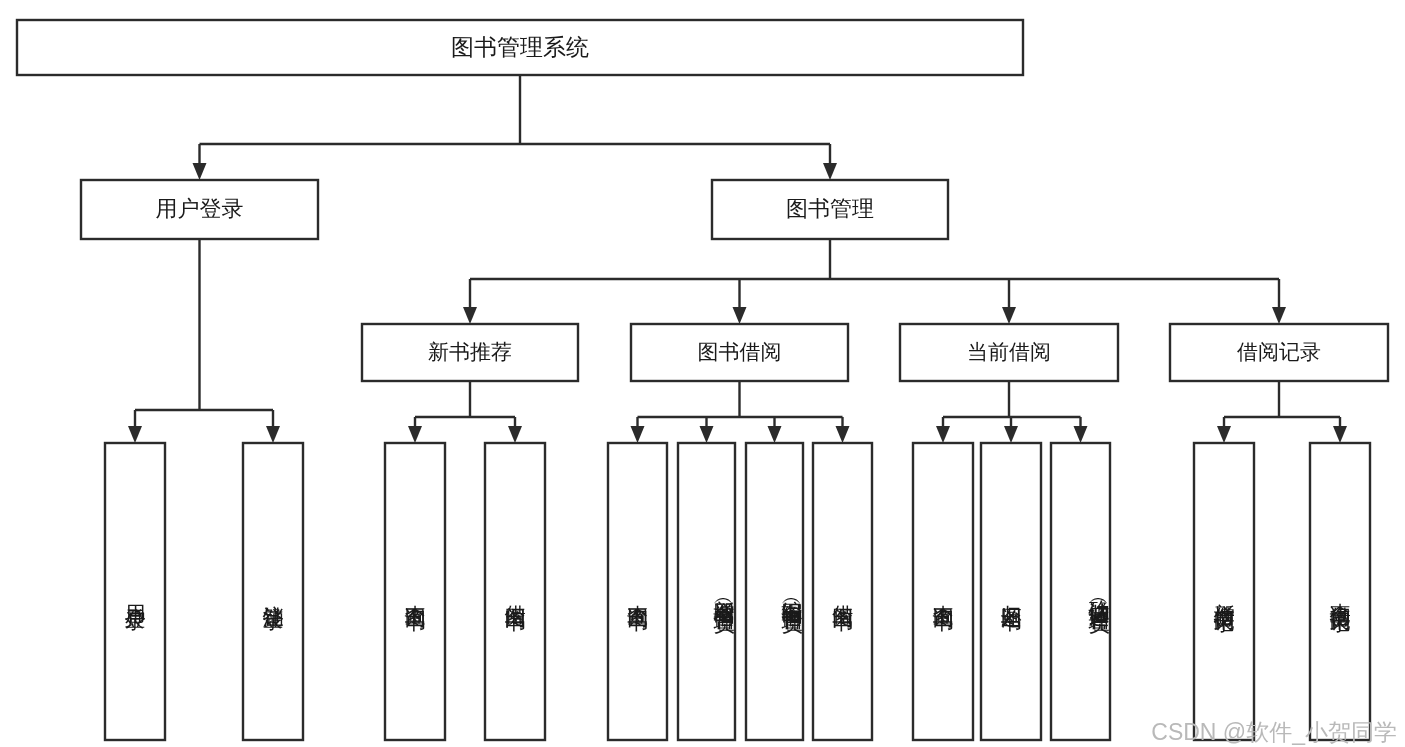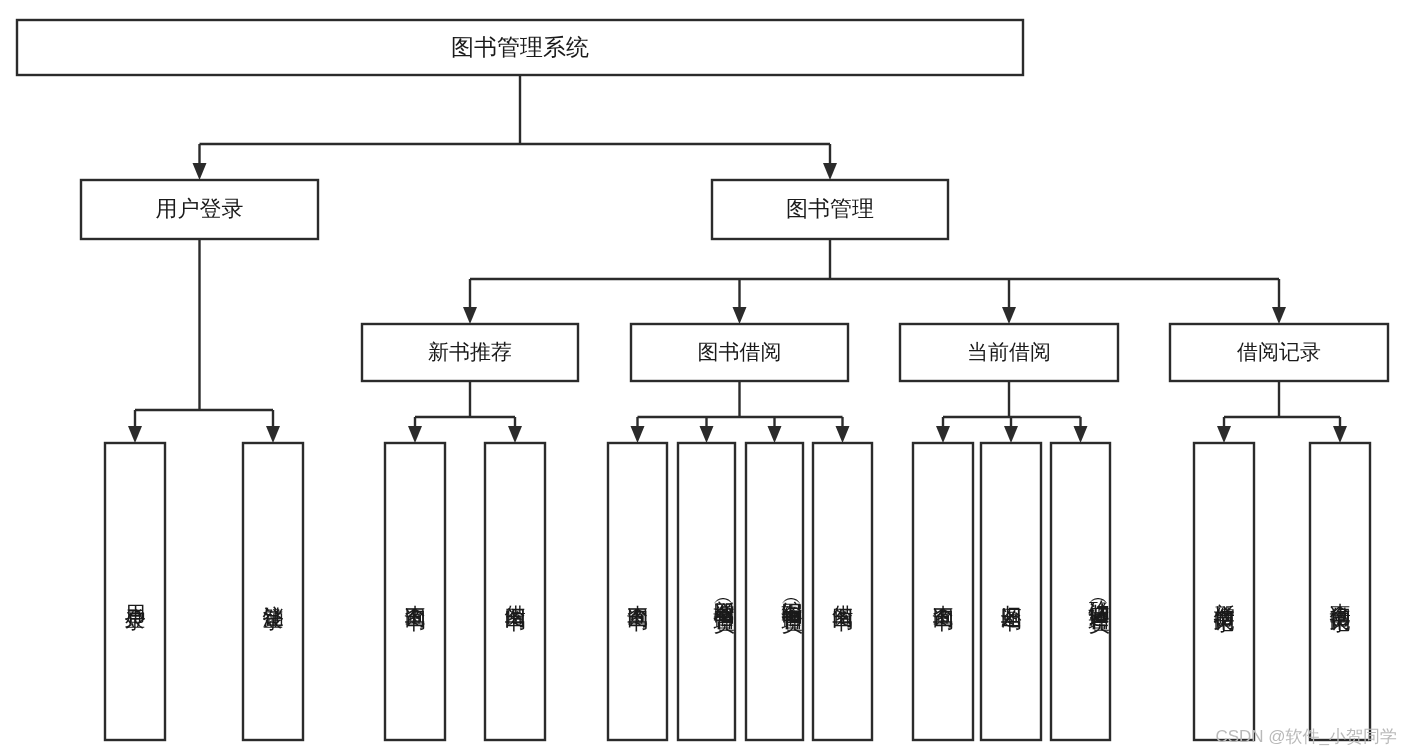--- a/index.html
+++ b/index.html
@@ -61,21 +61,21 @@
     align-items: flex-start;
     justify-content: center;
     white-space: nowrap;
     pointer-events: none;
   }
   .watermark {
     position: absolute;
     right: 8px;
     bottom: 6px;
     font-family: "Liberation Sans", "DejaVu Sans", sans-serif;
-    font-size: 17px;
+    font-size: 23px;
     color: #b9b9b9;
     white-space: nowrap;
     text-align: center;
   }
 </style>
 </head>
 <body>
 
 <div id="diagram-root">
 

